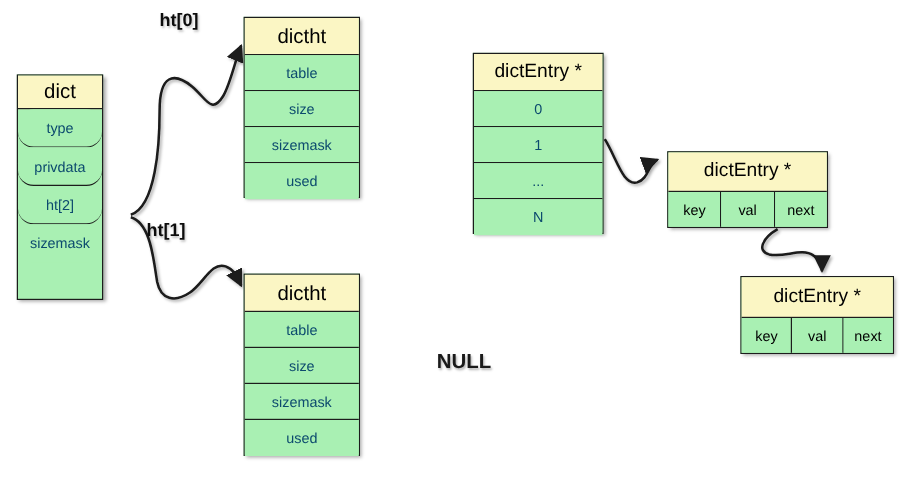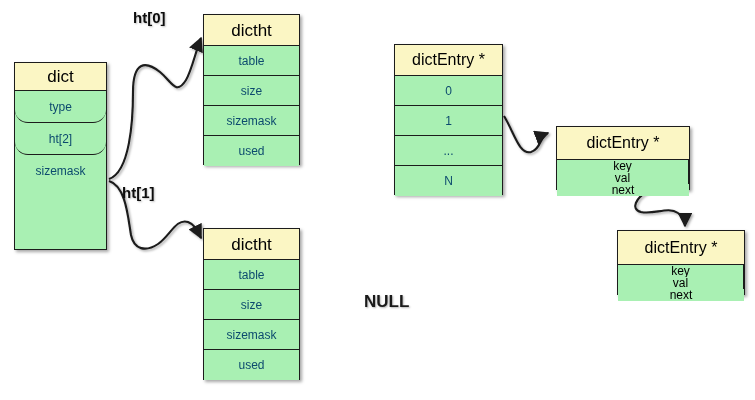--- a/index.html
+++ b/index.html
@@ -54,21 +54,20 @@
     display: flex;
     align-items: center;
     justify-content: center;
     white-space: nowrap;
   }
   .node .row:last-child { border-bottom: none; }
 
   .node .cellrow {
     display: flex;
     box-sizing: border-box;
-    flex-direction: column;
   }
   .node .cellrow .cell {
     box-sizing: border-box;
     flex: 1 1 0;
     background: #a9f0b3;
     border-right: 1.5px solid #1c1c1c;
     text-align: center;
     color: #000000;
     font-size: 12px;
     line-height: 1;
@@ -93,21 +92,21 @@
     color: #1a1a1a;
     font-size: 17px;
     font-weight: bold;
     line-height: 1;
     white-space: nowrap;
     text-shadow: 1px 1px 2px rgba(0,0,0,0.3);
     margin-top: 28px;
   }
 
   
-  #dict-node      { left: 14px;  top: 62px;  width: 93px;  height: 188px; }
+  #dict-node      { left: 14px;  top: 62px;  width: 72px;  height: 188px; }
   #dict-node .hdr { height: 28px; }
   #dict-node .row { height: 32px; border-radius: 13px; }
 
   #dictht0-node      { left: 203px; top: 14px;  width: 97px;  height: 151px; }
   #dictht0-node .hdr { height: 31px; }
   #dictht0-node .row { height: 30px; }
 
   #dictht1-node      { left: 203px; top: 228px; width: 97px;  height: 152px; }
   #dictht1-node .hdr { height: 31px; }
   #dictht1-node .row { height: 30px; }
@@ -155,20 +154,21 @@
     <path d="M 504 116 C 514 132 519 155 531 152 C 541 149 540 136 548 133" fill="none" stroke="#1a1a1a" stroke-width="2.1" marker-end="url(#arrow)" filter="url(#softshadow)"></path>
 
     <path d="M 648 191 C 636 198 630 209 641 212 C 654 215 668 206 678 213 C 684 217 685 222 685 226" fill="none" stroke="#1a1a1a" stroke-width="2.1" marker-end="url(#arrow)" filter="url(#softshadow)"></path>
 
     <path d="M 301 273 L 354 273" fill="none" stroke="#1a1a1a" stroke-width="1.8" marker-end="url(#arrow)" filter="url(#softshadow)"></path>
   </svg>
 
   <div class="node" id="dict-node">
     <div class="hdr">dict</div>
     <div class="row">type</div>
+    <div class="row">privdata</div>
     <div class="row">ht[2]</div>
     <div class="row">sizemask</div>
   </div>
 
   <div class="node" id="dictht0-node">
     <div class="hdr">dictht</div>
     <div class="row">table</div>
     <div class="row">size</div>
     <div class="row">sizemask</div>
     <div class="row">used</div>

